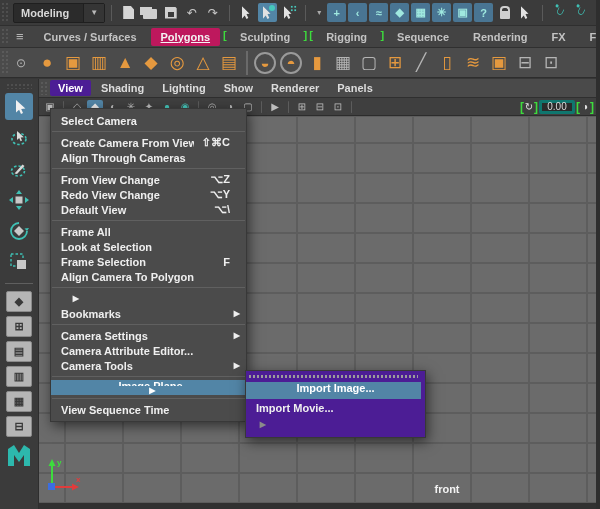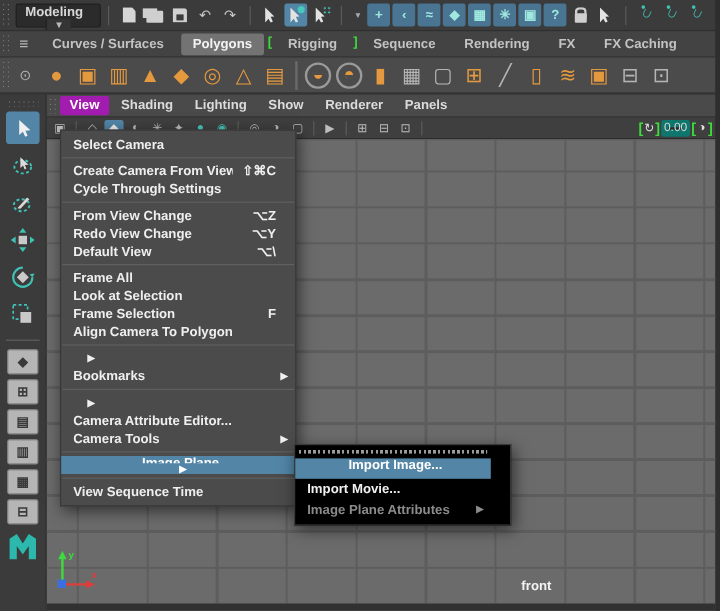--- a/index.html
+++ b/index.html
@@ -11,21 +11,21 @@
   
   .handle-v { width:7px; align-self:stretch; margin:2px 2px 2px 1px;
     background-image:radial-gradient(#8a8a8a 22%, transparent 26%); background-size:4px 4px; }
   .handle-h { height:6px; margin:2px 3px;
     background-image:radial-gradient(#8a8a8a 22%, transparent 26%); background-size:4px 4px; }
 
   
   .main-toolbar { position:absolute; left:0; top:0; width:100%; height:26px;
     background:#3b3b3b; display:flex; align-items:center; border-bottom:1px solid #2f2f2f; }
   .menuset { display:flex; align-items:center; height:20px; margin-left:3px;
-    background:#2b2b2b; border:1px solid #1f1f1f; border-radius:2px; cursor:default;flex-direction:column; }
+    background:#2b2b2b; border:1px solid #1f1f1f; border-radius:2px; cursor:default; }
   .menuset-label { color:#d8d8d8; font-size:11px; font-weight:700; padding:0 14px 0 7px; min-width:62px; }
   .menuset-arrow { color:#b9b9b9; font-size:8px; padding:0 6px; border-left:1px solid #1f1f1f;
     height:100%; display:flex; align-items:center; background:#353535; }
   .tb-icons { display:flex; align-items:center; height:100%; flex:1; overflow:hidden; }
   .tb-icon { width:19px; height:19px; margin:0 1px; display:flex; align-items:center; justify-content:center;
     font-size:12px; color:#c9c9c9; border-radius:2px; position:relative; flex:0 0 auto; }
   .tb-icon.sep { width:1px; height:16px; background:#5a5a5a; margin:0 6px; border-radius:0; }
   .tb-icon.blue { background:#497593; color:#9fe8df; font-weight:700; font-size:11px; }
   .tb-icon.active { background:#5285a6; }
   .tb-icon.small { width:12px; font-size:8px; color:#aaa; }
@@ -50,21 +50,21 @@
   .shape-magnet::after { content:""; position:absolute; width:3px; height:3px; background:#3fc1b5;
     right:3px; bottom:3px; border-radius:50%; }
 
   
   .tab-row { position:absolute; left:0; top:26px; width:100%; height:22px;
     background:#434343; display:flex; align-items:center; border-bottom:1px solid #303030; }
   .hamburger { color:#b5b5b5; font-size:13px; padding:0 8px 0 6px; font-weight:700; }
   .tabs { display:flex; align-items:center; height:100%; flex:1; overflow:hidden; }
   .tab { color:#c3c3c3; font-size:11px; font-weight:700; padding:3px 10px; margin:0 2px;
     border-radius:2px; white-space:nowrap; cursor:default; }
-  .tab.active { background:#737373; color:#f4f4f4; }
+  .tab.active { background:#be185d; color:#f4f4f4;text-decoration:underline; }
   .tab.bracketed { position:relative; margin:0 8px; }
   .tab.bracketed::before { content:"["; color:#3ddc3d; font-weight:700; position:absolute; left:-7px; top:1px; }
   .tab.bracketed::after { content:"]"; color:#3ddc3d; font-weight:700; position:absolute; right:-7px; top:1px; }
 
   
   .shelf-row { position:absolute; left:0; top:48px; width:100%; height:30px;
     background:#4b4b4b; display:flex; align-items:center; border-bottom:1px solid #2d2d2d; }
   .gear { color:#b0b0b0; font-size:12px; padding:0 8px 0 6px; }
   .shelf-icons { display:flex; align-items:center; height:100%; flex:1; overflow:hidden; }
   .shelf-icon { width:26px; height:26px; display:flex; align-items:center; justify-content:center;
@@ -89,32 +89,32 @@
     border-radius:2px; color:#3a3a3a; font-size:11px; display:flex; align-items:center;
     justify-content:center; font-weight:700; }
   .maya-logo { margin-top:4px; }
 
   
   .panel { flex:1; display:flex; flex-direction:column; position:relative; }
   .panel-menubar { height:19px; background:#4a4a4a; display:flex; align-items:center;
     border-bottom:1px solid #2f2f2f; }
   .pm-item { color:#dcdcdc; font-size:11px; font-weight:700; padding:2px 8px; margin:0 1px;
     border-radius:2px; cursor:default; }
-  .pm-item.active { background:#a21caf; color:#fff; }
+  .pm-item.active { background:#4c1d95; color:#fff; }
   .panel-toolbar { height:18px; background:#3f3f3f; display:flex; align-items:center;
     border-bottom:1px solid #2c2c2c; padding:0 2px; }
   .pt-icon { width:16px; height:14px; display:flex; align-items:center; justify-content:center;
     font-size:10px; color:#bdbdbd; border-radius:2px; flex:0 0 auto; margin:0 1px; }
   .pt-icon.sep { width:1px; height:12px; background:#5c5c5c; margin:0 4px; }
   .pt-icon.active { background:#5285a6; color:#eee; }
   .pt-icon.c-teal { color:#46c8bc; }
   .pt-icon.gb { position:relative; color:#e0e0e0; }
   .pt-icon.gb::before { content:"["; color:#3ddc3d; font-weight:700; font-size:12px; position:absolute; left:-1px; }
   .pt-icon.gb::after { content:"]"; color:#3ddc3d; font-weight:700; font-size:12px; position:absolute; right:-1px; }
-  .pt-icon.field { width:24px; background:#2b2b2b; border:6px solid #0f766e; color:#d9d9d9;
+  .pt-icon.field { width:36px; background:#2b2b2b; border:3px solid #0f766e; color:#d9d9d9;
     font-size:10px; justify-content:center; border-radius:2px; }
   .pt-icon.push-right { margin-left:auto; }
 
   
   .viewport { flex:1; position:relative; background:#6b6b6b;
     background-image:
       repeating-linear-gradient(90deg, #5d5d5d 0 2px, transparent 2px 58px),
       repeating-linear-gradient(180deg, #5d5d5d 0 2px, transparent 2px 30px);
     background-position:25px 0, 0 26px;
     border-bottom:6px solid #313131; }
@@ -126,22 +126,22 @@
     border:1px solid #383838; box-shadow:2px 4px 12px rgba(0,0,0,.55); padding:4px 0; z-index:40; }
   .menu-item { height:15px; display:flex; align-items:center; padding:0 6px 0 10px;
     color:#efefef; font-size:11px; font-weight:700; cursor:default; }
   .menu-item.active { background:#5285a6; color:#fff;flex-direction:column; }
   .menu-item.sep { height:1px; background:#606060; margin:3px 1px; padding:0; }
   .menu-item.disabled { color:#8b8b8b; }
   .mi-label { flex:1; white-space:nowrap; overflow:hidden; }
   .mi-shortcut { margin-left:8px; white-space:nowrap; }
   .mi-arrow { width:10px; text-align:right; font-size:8px; }
 
-  .submenu { position:absolute; left:245px; top:370px; width:181px; background:#000000;
-    border:1px solid #383838; box-shadow:2px 4px 12px rgba(0,0,0,.55); padding:0 16px 4px 0; z-index:50; }
+  .submenu { position:absolute; left:245px; top:370px; width:181px; background:#4c1d95;
+    border:1px solid #383838; box-shadow:2px 4px 12px rgba(0,0,0,.55); padding:0 4px 4px 0; z-index:50; }
   .tearoff { height:7px; margin:2px 3px 2px 3px;
     background-image:repeating-linear-gradient(90deg, #9b9b9b 0 2px, transparent 2px 4px);
     background-size:100% 3px; background-position:0 2px; background-repeat:no-repeat; }
   .submenu .menu-item { height:17px; }
 </style>
 </head>
 <body>
 
 <div class="app">
 
@@ -182,20 +182,21 @@
       </div>
   </div>
 
   <div class="tab-row">
     <div class="handle-v"></div>
     <span class="hamburger">≡</span>
     <div class="tabs">
 
     <span class="tab">Curves / Surfaces</span>
         <span class="tab active">Polygons</span>
+        <span class="tab bracketed">Sculpting</span>
         <span class="tab bracketed">Rigging</span>
         <span class="tab">Sequence</span>
         <span class="tab">Rendering</span>
         <span class="tab">FX</span>
         <span class="tab">FX Caching</span>
       </div>
   </div>
 
   <div class="shelf-row">
     <div class="handle-v"></div>
@@ -353,21 +354,21 @@
         <span class="mi-shortcut"></span>
         <span class="mi-arrow"></span>
       </div>
       <div class="menu-item sep"></div>
       <div class="menu-item">
         <span class="mi-label">Create Camera From View</span>
         <span class="mi-shortcut">⇧⌘C</span>
         <span class="mi-arrow"></span>
       </div>
       <div class="menu-item">
-        <span class="mi-label">Cycle Through Settings</span>
+        <span class="mi-label">Align Through Cameras</span>
         <span class="mi-shortcut"></span>
         <span class="mi-arrow"></span>
       </div>
       <div class="menu-item sep"></div>
       <div class="menu-item">
         <span class="mi-label">From View Change</span>
         <span class="mi-shortcut">⌥Z</span>
         <span class="mi-arrow"></span>
       </div>
       <div class="menu-item">
@@ -406,20 +407,21 @@
         <span class="mi-shortcut"></span>
         <span class="mi-arrow">▶</span>
       </div>
       <div class="menu-item">
         <span class="mi-label">Bookmarks</span>
         <span class="mi-shortcut"></span>
         <span class="mi-arrow">▶</span>
       </div>
       <div class="menu-item sep"></div>
       <div class="menu-item">
+        <span class="mi-label">Camera Settings</span>
         <span class="mi-shortcut"></span>
         <span class="mi-arrow">▶</span>
       </div>
       <div class="menu-item">
         <span class="mi-label">Camera Attribute Editor...</span>
         <span class="mi-shortcut"></span>
         <span class="mi-arrow"></span>
       </div>
       <div class="menu-item">
         <span class="mi-label">Camera Tools</span>
@@ -446,19 +448,18 @@
 
     <div class="menu-item active">
           <span class="mi-label">Import Image...</span>
           <span class="mi-arrow"></span>
         </div>
         <div class="menu-item">
           <span class="mi-label">Import Movie...</span>
           <span class="mi-arrow"></span>
         </div>
         <div class="menu-item disabled">
-          <span class="mi-label">Image Plane Attributes</span>
           <span class="mi-arrow">▶</span>
         </div>
       </div>
   </div>
 
 </div>
 
 </body></html>

